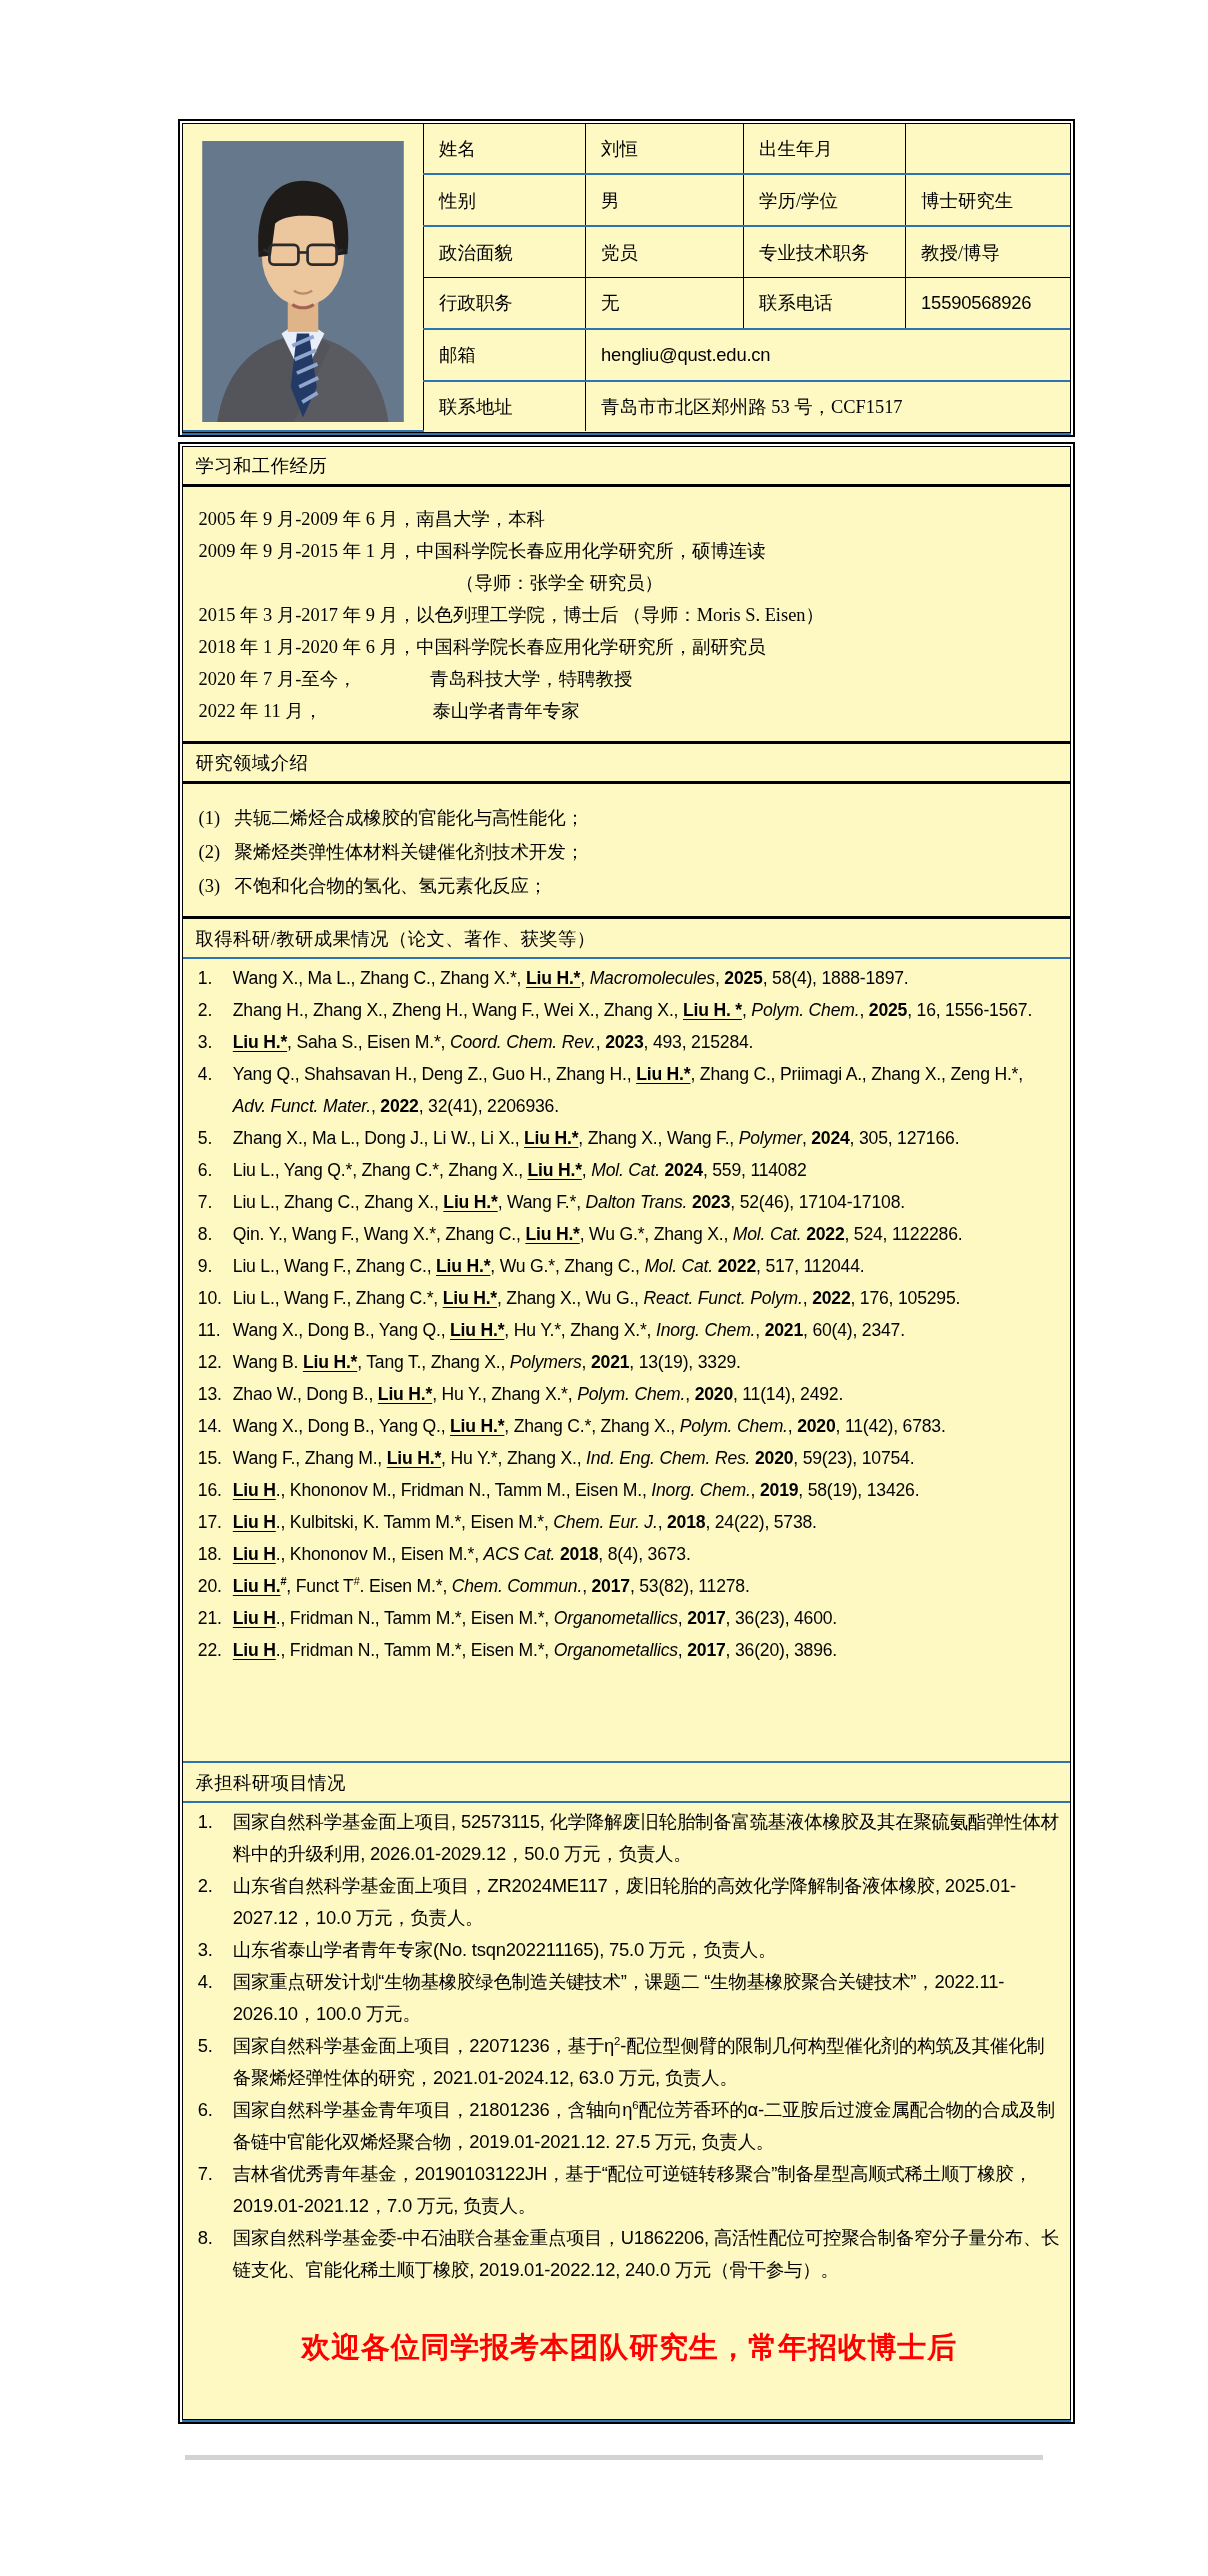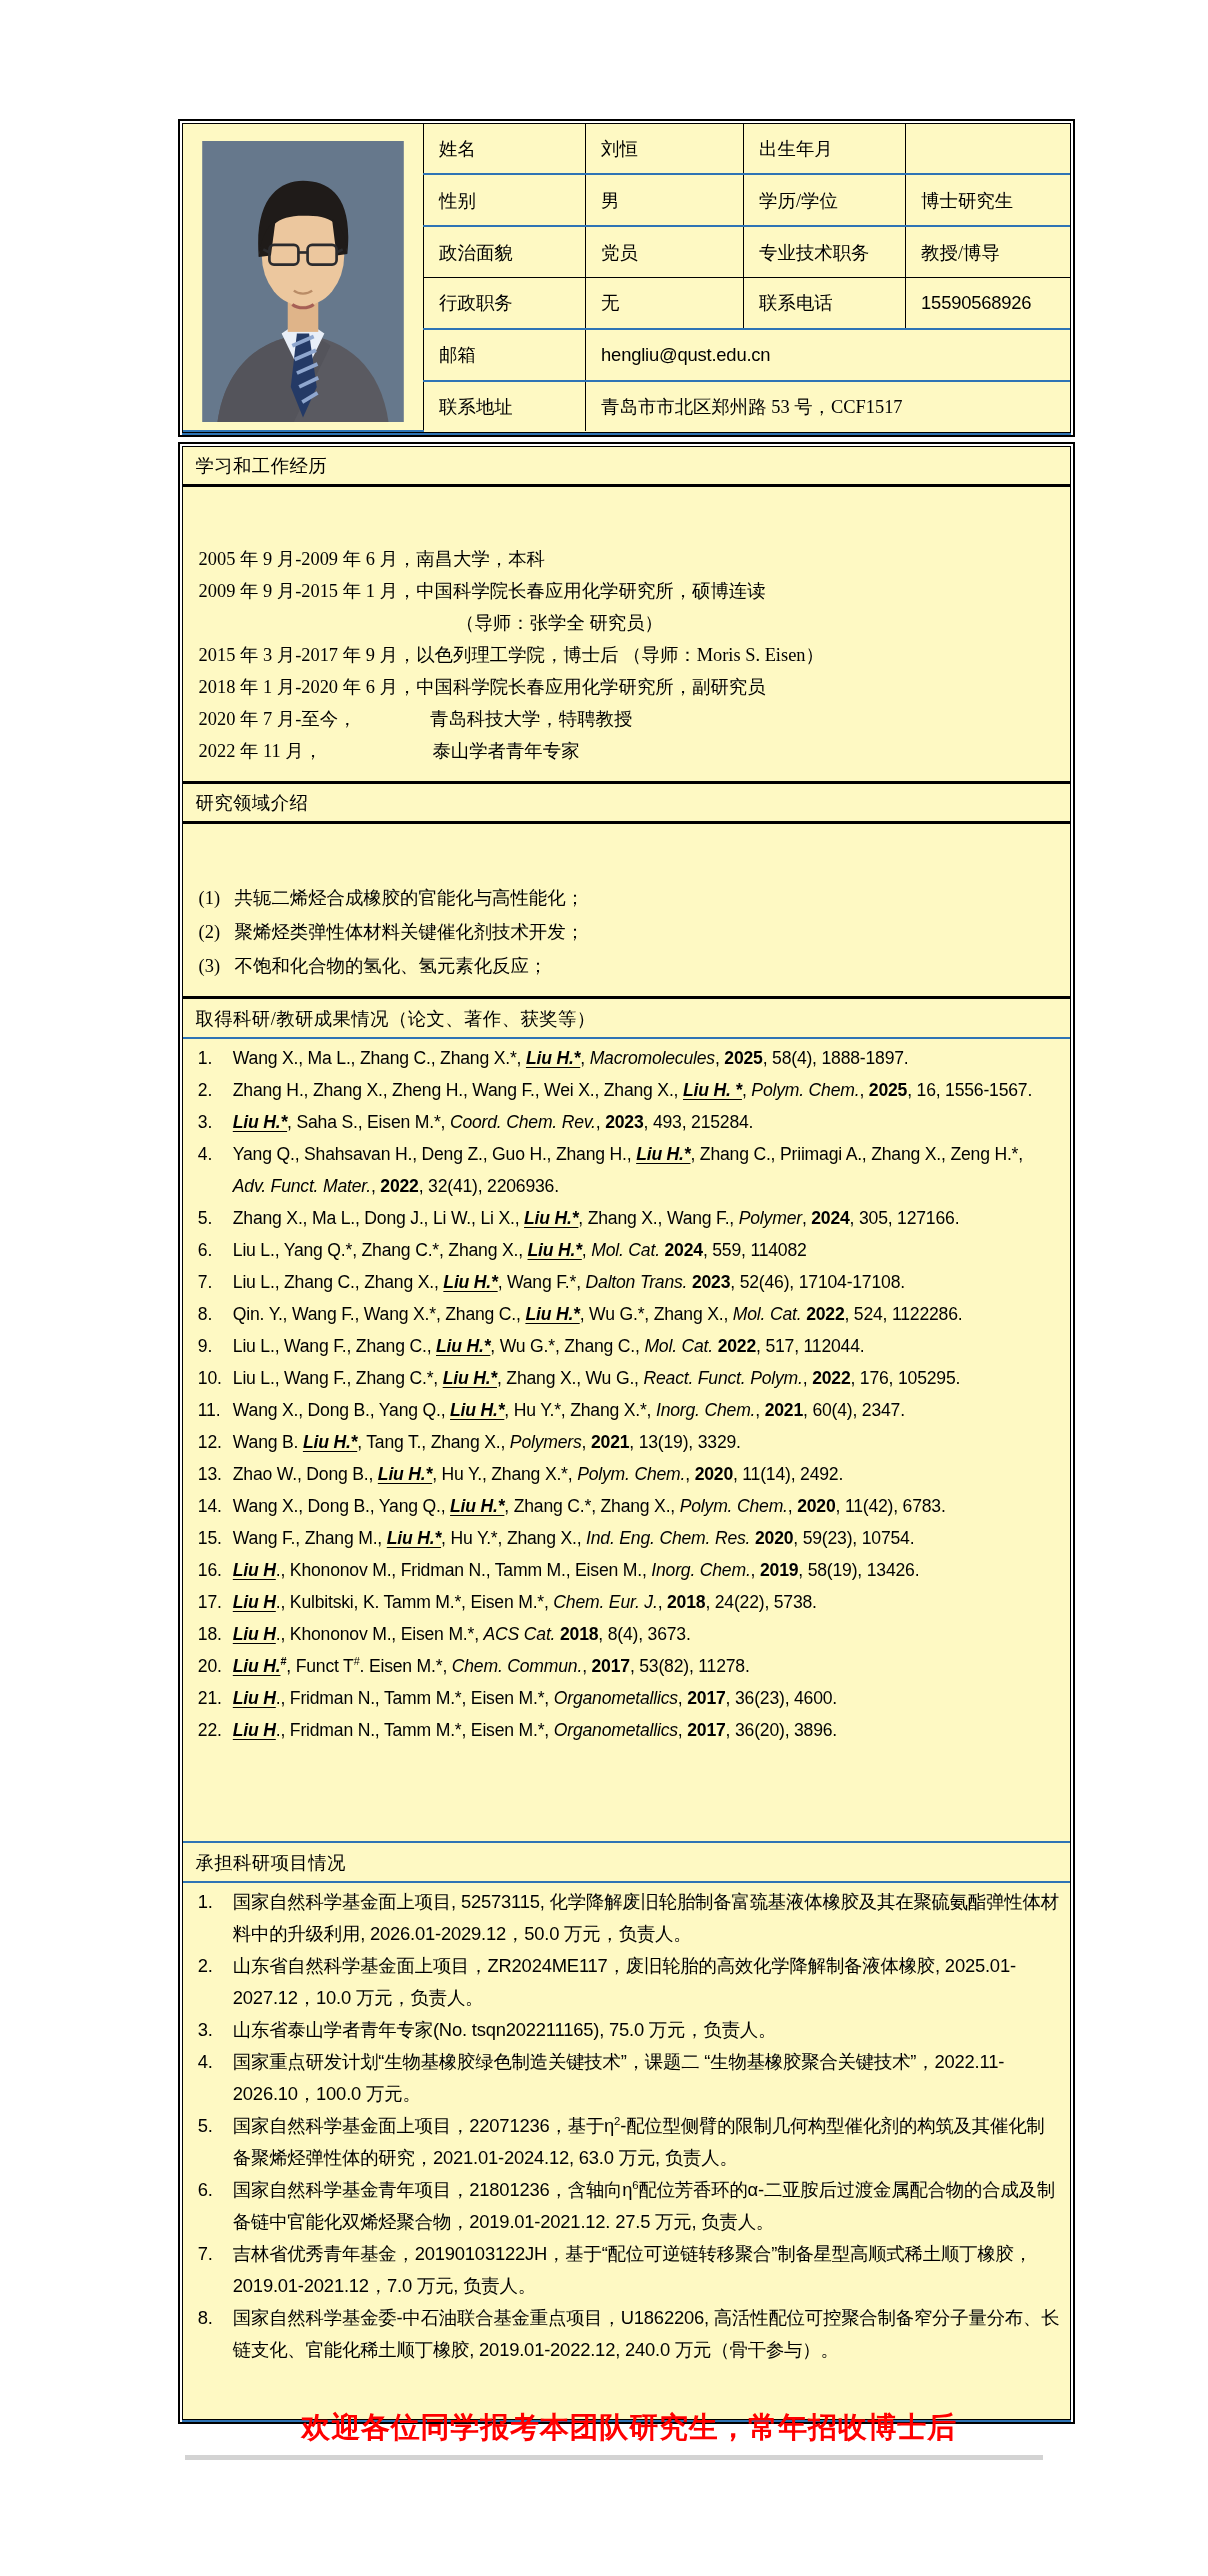--- a/index.html
+++ b/index.html
@@ -31,21 +31,21 @@
 
   
   .tbl-main { top:442px; height:1982px; }
   .sec-head {
     height:40px; flex:none; display:flex; align-items:center;
     padding-left:12.2px; font-size:18.4px; letter-spacing:0.4px;
   }
   .sec-head.black { border-bottom:3.1px solid #000; }
   .sec-head.blue  { border-bottom:2.7px solid; border-image:linear-gradient(#000 0 28%, #2E74B5 28% 100%) 1; }
   .sec-body { flex:none; }
-  .sec-body.black { border-bottom:3.1px solid #000;margin-top:40px; }
+  .sec-body.black { border-bottom:3.1px solid #000; }
   .sec-body.blue  { border-bottom:2.3px solid #2E74B5; }
 
   .exp-body { height:257px; padding:15.3px 15.3px 0 15.3px; }
   .exp-line { font-size:18.4px; line-height:32px; white-space:pre-wrap; }
 
   .area-body { height:135px; padding:17px 15.3px 0 15.3px; }
   .area-item { display:flex; font-size:18.4px; line-height:34px; }
   .area-item .num { width:36px; flex:none; }
 
   .pub-body { height:804px; padding:3.1px 10.7px 0 14.5px; font-family:"Liberation Sans","Liberation Serif",sans-serif; }
@@ -61,21 +61,21 @@
   .notice {
     margin-top:40px; text-align:center;
     color:#FF0000; font-weight:bold; font-size:29px; line-height:43px;
     font-family:"Liberation Serif", serif; letter-spacing:0.8px;
   }
 
   
   .seg-p {}
   .seg-b { font-weight:bold; }
   .seg-i { font-style:italic; }
-  .seg-bu { font-weight:bold; text-decoration:underline; text-underline-offset:3.1px;font-style:italic; }
+  .seg-bu { font-weight:bold; text-decoration:underline; text-underline-offset:3.1px; }
   .seg-sup { vertical-align:super; font-size:0.62em; line-height:0; }
   .seg-bsup { vertical-align:super; font-size:0.62em; line-height:0; font-weight:bold; }
 
   .gray-bar { position:absolute; left:185px; top:2455px; width:858px; height:4.6px; background:#d3d3d3; }
 
   
   .portrait { width:202px; height:281px; display:block; }
 </style>
 </head>
 <body>

